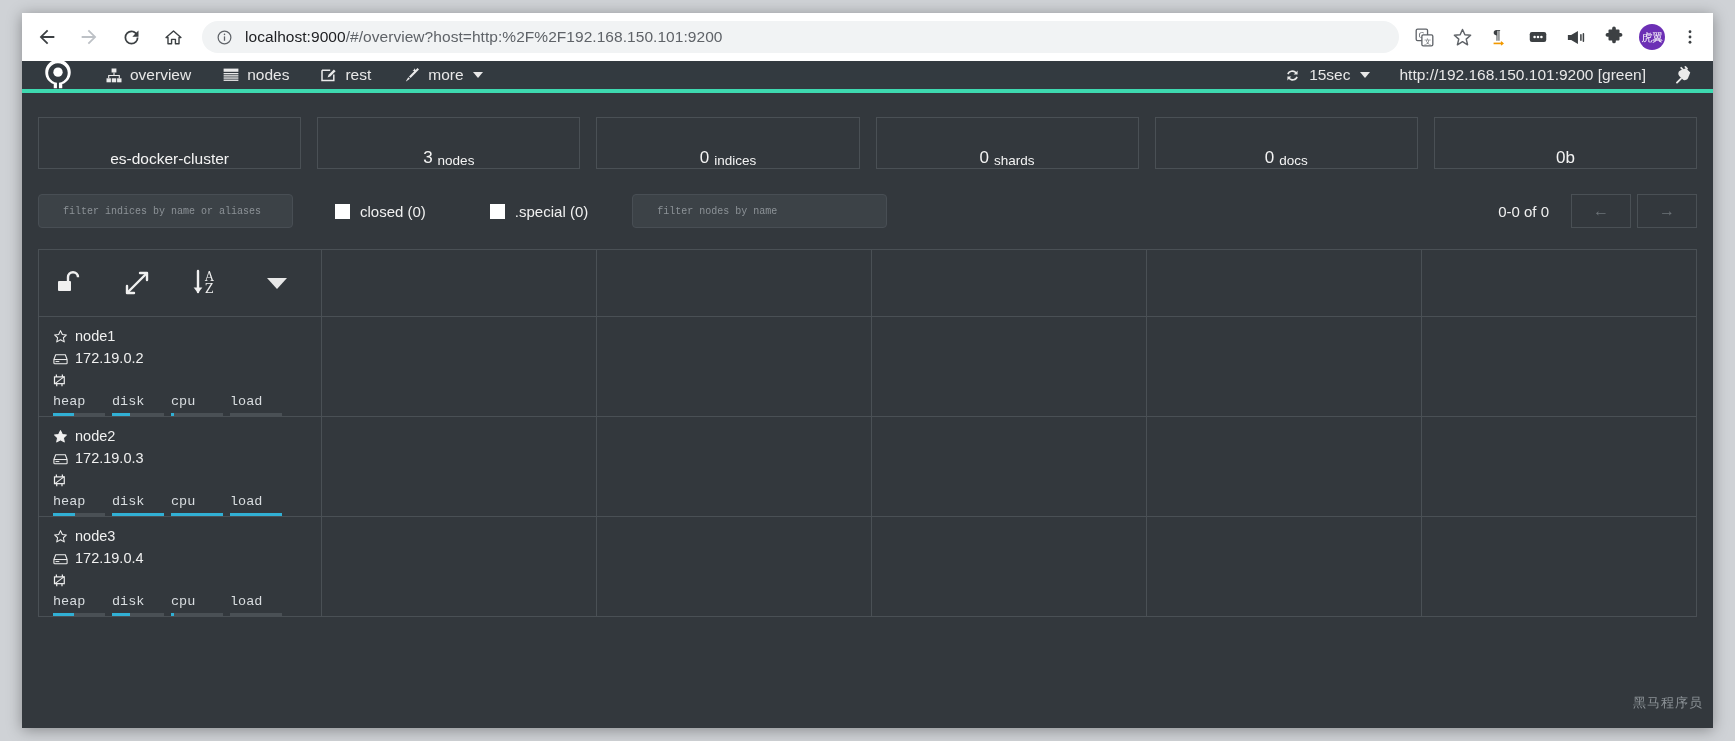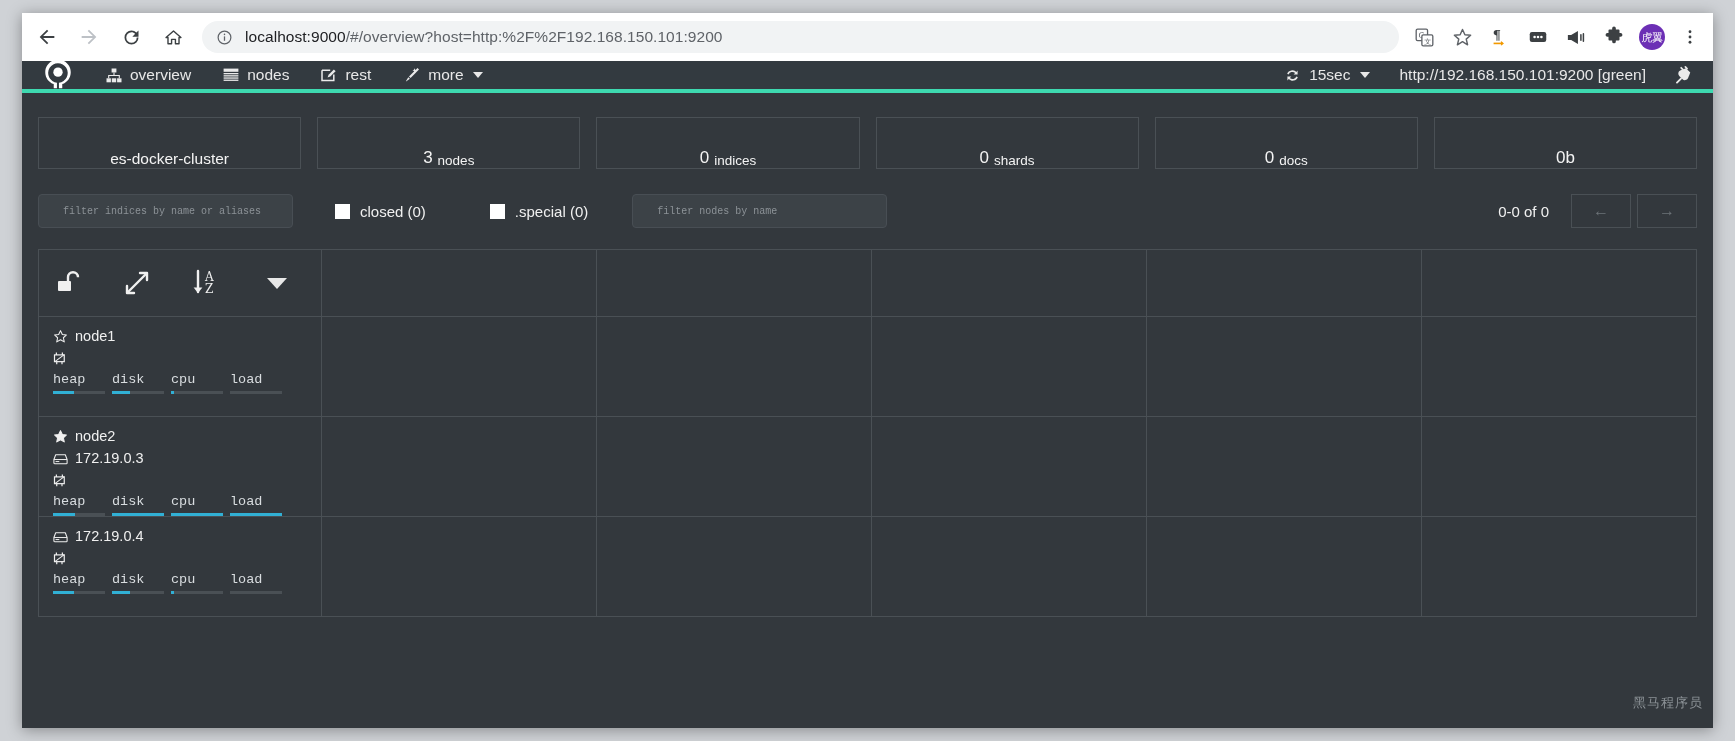--- a/index.html
+++ b/index.html
@@ -568,20 +568,30 @@
           <div class="grid-cell first">
             <div class="node-box">
               <div class="node-line">
                 <span class="ico">
                   <svg width="15" height="15" viewBox="0 0 24 24">
                       <path d="M12 2.6l2.9 6.2 6.6.7-4.9 4.5 1.4 6.6L12 17.2 6 20.6l1.4-6.6L2.5 9.5l6.6-.7z" fill="none" stroke="#f0f0f0" stroke-width="1.7" stroke-linejoin="round"></path>
                     </svg>
                 </span>
                 <span class="txt">node1</span>
               </div>
+              <div class="node-line">
+                <span class="ico">
+                  <svg width="15" height="14" viewBox="0 0 20 16">
+                    <path d="M1.2 8.6l2.4-6.2h12.8l2.4 6.2v4.6a1 1 0 01-1 1H2.2a1 1 0 01-1-1z" fill="none" stroke="#f0f0f0" stroke-width="1.4" stroke-linejoin="round"></path>
+                    <path d="M1.4 8.7h17.2" stroke="#f0f0f0" stroke-width="1.3"></path>
+                    <path d="M3.4 11.4h5.0" stroke="#f0f0f0" stroke-width="1.3"></path>
+                  </svg>
+                </span>
+                <span class="txt">172.19.0.2</span>
+              </div>
               <div class="node-line node-icons-row">
                 <span class="ico">
                   <svg width="15" height="15" viewBox="0 0 20 20">
                     <path d="M4.5 2v3.2M12.5 2v3.2" stroke="#f0f0f0" stroke-width="1.6"></path>
                     <rect x="2" y="5.2" width="13" height="9" fill="none" stroke="#f0f0f0" stroke-width="1.6"></rect>
                     <path d="M2.5 14.2L15 4.8" stroke="#f0f0f0" stroke-width="1.4"></path>
                     <path d="M5 14.2v3.4M12 14.2v3.4" stroke="#f0f0f0" stroke-width="1.6"></path>
                   </svg>
                 </span>
               </div>
@@ -684,20 +694,28 @@
           <div class="grid-cell"></div>
           <div class="grid-cell"></div>
           <div class="grid-cell"></div>
         </div>
 
         <div class="grid-row node-row" id="node-row-2">
           <div class="grid-cell first">
             <div class="node-box">
               <div class="node-line">
                 <span class="ico">
+                  <svg width="15" height="15" viewBox="0 0 24 24">
+                      <path d="M12 2.6l2.9 6.2 6.6.7-4.9 4.5 1.4 6.6L12 17.2 6 20.6l1.4-6.6L2.5 9.5l6.6-.7z" fill="none" stroke="#f0f0f0" stroke-width="1.7" stroke-linejoin="round"></path>
+                    </svg>
+                </span>
+                <span class="txt">node3</span>
+              </div>
+              <div class="node-line">
+                <span class="ico">
                   <svg width="15" height="14" viewBox="0 0 20 16">
                     <path d="M1.2 8.6l2.4-6.2h12.8l2.4 6.2v4.6a1 1 0 01-1 1H2.2a1 1 0 01-1-1z" fill="none" stroke="#f0f0f0" stroke-width="1.4" stroke-linejoin="round"></path>
                     <path d="M1.4 8.7h17.2" stroke="#f0f0f0" stroke-width="1.3"></path>
                     <path d="M3.4 11.4h5.0" stroke="#f0f0f0" stroke-width="1.3"></path>
                   </svg>
                 </span>
                 <span class="txt">172.19.0.4</span>
               </div>
               <div class="node-line node-icons-row">
                 <span class="ico">

